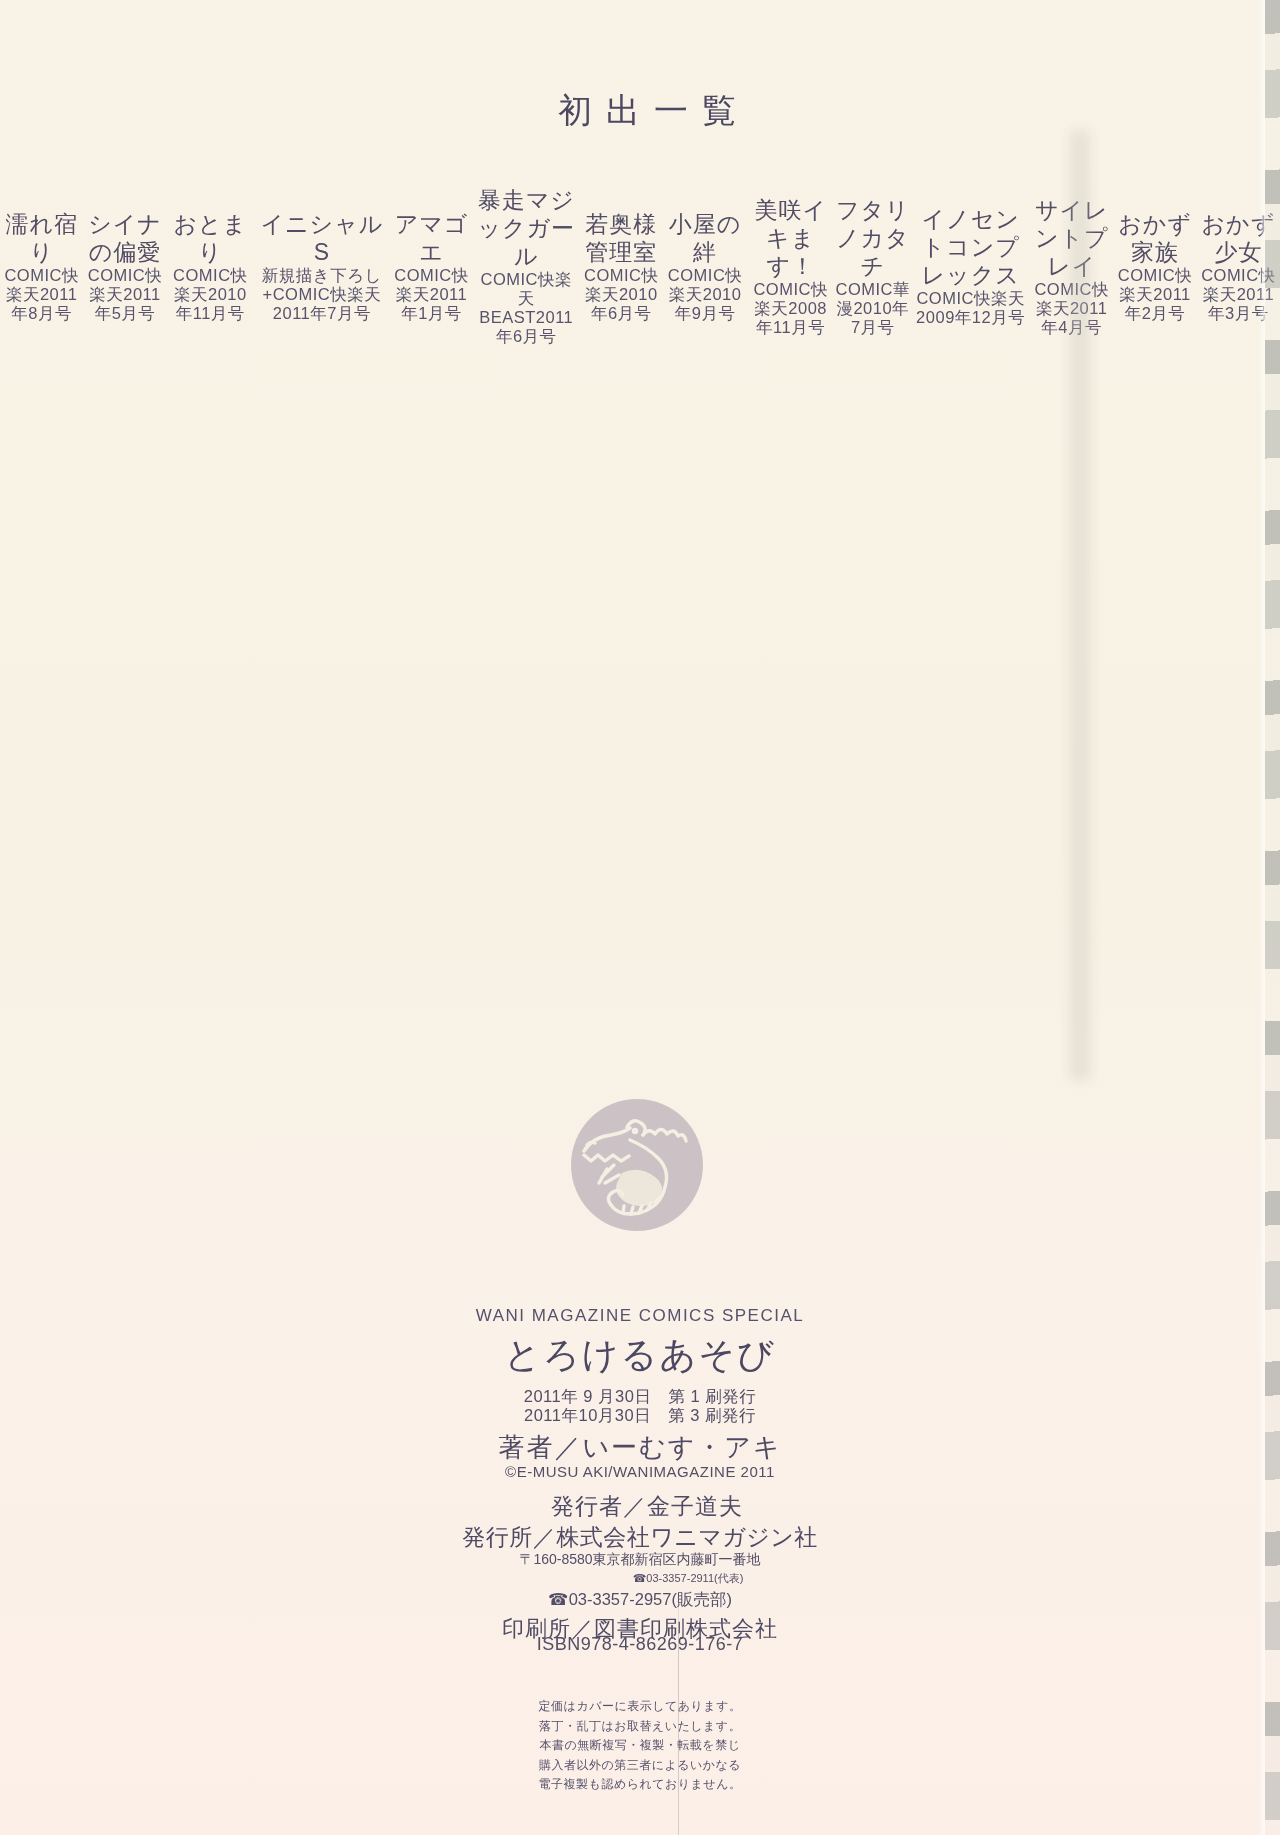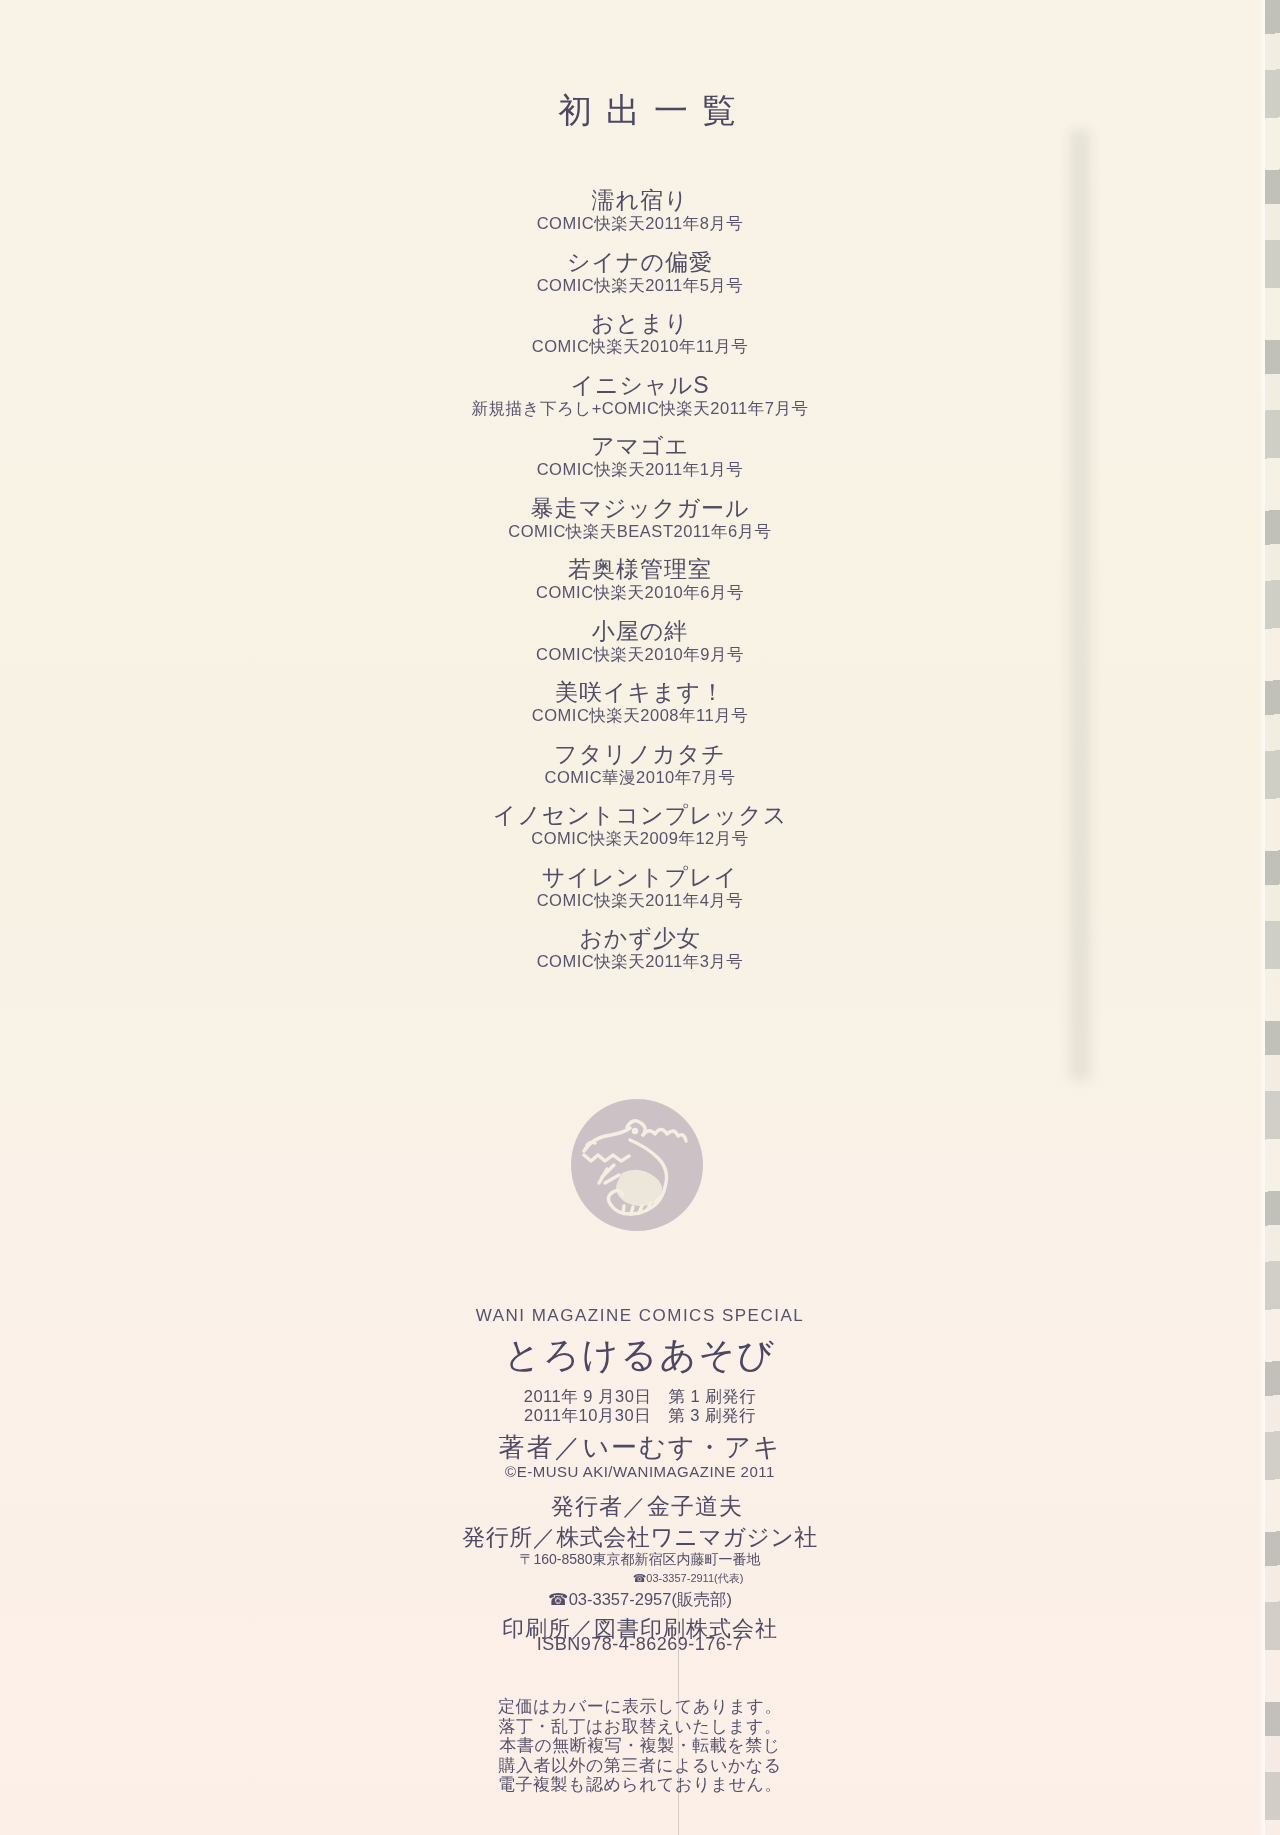--- a/index.html
+++ b/index.html
@@ -11,40 +11,40 @@
     background:linear-gradient(180deg,#f8f3e6 0%,#f7f2e4 45%,#faf1e8 70%,#fcefe8 100%);
     font-family:"Liberation Sans","DejaVu Sans",sans-serif;
     color:#524e66;
     text-decoration:underline;
   }
   .center{position:absolute;left:0;width:100%;text-align:center;}
   .page-title{
     top:88px;font-size:34px;font-weight:500;color:#4c4862;
     letter-spacing:14px;padding-left:14px;margin:0;
   }
-  .works{position:absolute;top:186px;left:0;width:100%;display:flex;flex-direction:column;align-items:center;}
+  .works{position:absolute;top:186px;left:0;width:100%;display:flex;flex-direction:row;align-items:center;}
   .work{text-align:center;margin-bottom:14.5px;}
   .work-title{font-size:23px;line-height:28px;color:#514d64;letter-spacing:1px;}
   .work-source{font-size:16.5px;line-height:19px;color:#57536c;letter-spacing:0.5px;}
   .logo-wrap{position:absolute;top:1095px;left:567px;width:140px;height:140px;}
   .series-line{top:1306px;font-size:17px;letter-spacing:1.5px;color:#56526b;}
   .book-title{top:1331px;font-size:36px;font-weight:500;letter-spacing:2px;color:#4c4862;margin:0;}
   .print-date-1{top:1386px;font-size:16.5px;letter-spacing:0.5px;}
   .print-date-2{top:1405px;font-size:16.5px;letter-spacing:0.5px;}
   .author-line{top:1430px;font-size:26px;letter-spacing:2px;color:#4e4a63;}
   .copyright-line{top:1463px;font-size:15px;letter-spacing:0.5px;}
   .publisher-person{top:1491px;font-size:23px;letter-spacing:1px;color:#4f4b64;padding-left:7px;}
   .publisher-name{top:1522px;font-size:23px;letter-spacing:0.5px;color:#4f4b64;}
   .address-line{top:1551px;font-size:14px;}
   .tel-1{top:1571px;font-size:11px;padding-left:48px;}
   .tel-2{top:1589px;font-size:16.5px;}
   .printer-line{top:1614px;font-size:22px;letter-spacing:1px;color:#4f4b64;}
   .isbn-line{top:1634px;font-size:18px;letter-spacing:0.5px;}
   .notes{top:1697px;}
-  .note-line{font-size:17px;line-height:19.5px;letter-spacing:0.5px;color:#56526b;}
+  .note-line{font-size:12px;line-height:19.5px;letter-spacing:0.5px;color:#56526b;}
   
   .edge-strip{
     position:absolute;right:0;top:0;width:15px;height:1835px;
     background:
       repeating-linear-gradient(177deg,
         rgba(148,152,148,0.55) 0 34px,
         rgba(225,222,214,0.25) 34px 70px,
         rgba(160,164,160,0.45) 70px 118px,
         rgba(238,234,226,0.2) 118px 170px);
   }
@@ -122,20 +122,24 @@
     <div class="work">
       <div class="work-title">イノセントコンプレックス</div>
       <div class="work-source">COMIC快楽天2009年12月号</div>
     </div>
 
     <div class="work">
       <div class="work-title">サイレントプレイ</div>
       <div class="work-source">COMIC快楽天2011年4月号</div>
     </div>
 
+    <div class="work">
+      <div class="work-title">おかず家族</div>
+      <div class="work-source">COMIC快楽天2011年2月号</div>
+    </div>
 
     <div class="work">
       <div class="work-title">おかず少女</div>
       <div class="work-source">COMIC快楽天2011年3月号</div>
     </div>
   </section>
 
   <div class="logo-wrap">
     <svg width="140" height="140" viewBox="0 0 140 140">
       <circle cx="70" cy="70" r="66" fill="#ccc2c6"></circle>

